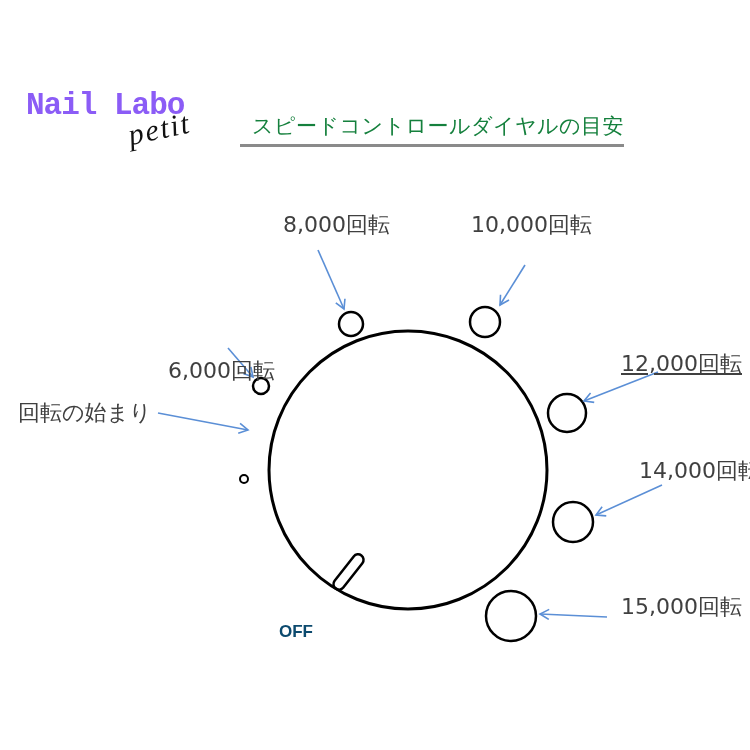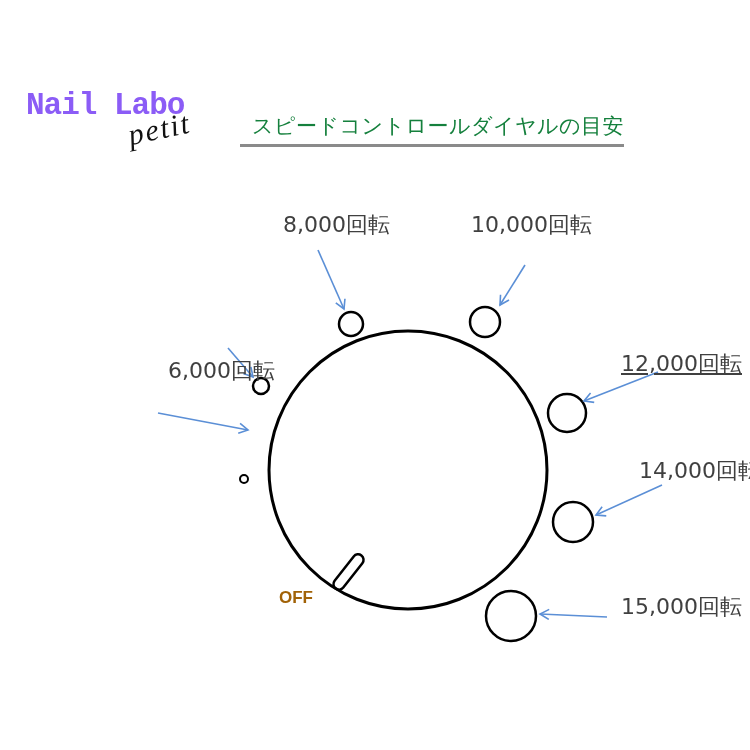--- a/index.html
+++ b/index.html
@@ -3,21 +3,21 @@
 <meta charset="utf-8">
 <style>
   html,body{margin:0;padding:0;background:#ffffff;}
   body{width:750px;height:750px;position:relative;overflow:hidden;font-family:"DejaVu Sans","Liberation Sans",sans-serif;color:#111;}
   .logo{position:absolute;left:26px;top:88px;width:180px;height:90px;}
   .logo-main{position:absolute;left:0;top:0;font-family:Liberation Mono, monospace;font-weight:700;font-size:31px;letter-spacing:-1px;color:#8b5cf6;}
   .logo-sub{position:absolute;left:106px;top:30px;font-family:"Liberation Serif",serif;font-style:italic;font-size:30px;color:#111;transform:rotate(-12deg);transform-origin:left bottom;letter-spacing:2px;}
   .title{position:absolute;left:252px;top:112px;font-size:21px;letter-spacing:0.5px;color:#15803d;white-space:nowrap;}
   .title-rule{position:absolute;left:240px;top:144px;width:384px;height:3px;background:#8a8a8a;}
   .label{position:absolute;font-size:22px;line-height:23px;color:#404040;white-space:nowrap;}
-  .off{position:absolute;left:279px;top:588px;font-family:"Liberation Sans",sans-serif;font-weight:700;font-size:17px;color:#a16207;text-align:center;}
+  .off{position:absolute;left:279px;top:622px;font-family:"Liberation Sans",sans-serif;font-weight:700;font-size:17px;color:#0c4a6e;text-align:center;}
   svg.dial{position:absolute;left:0;top:0;width:750px;height:750px;}
 </style>
 </head>
 <body>
 
 <div class="logo">
   <span class="logo-main">Nail Labo</span>
   <span class="logo-sub">petit</span>
 </div>
 
@@ -46,20 +46,21 @@
   <line x1="158" y1="413" x2="248" y2="430" stroke="#5b8fd6" stroke-width="1.6" marker-end="url(#arrowhead)"></line>
   <line x1="228" y1="348" x2="253" y2="377" stroke="#5b8fd6" stroke-width="1.6" marker-end="url(#arrowhead)"></line>
   <line x1="318" y1="250" x2="344" y2="309" stroke="#5b8fd6" stroke-width="1.6" marker-end="url(#arrowhead)"></line>
   <line x1="525" y1="265" x2="500" y2="305" stroke="#5b8fd6" stroke-width="1.6" marker-end="url(#arrowhead)"></line>
   <line x1="658" y1="372" x2="584" y2="401" stroke="#5b8fd6" stroke-width="1.6" marker-end="url(#arrowhead)"></line>
   <line x1="662" y1="485" x2="596" y2="515" stroke="#5b8fd6" stroke-width="1.6" marker-end="url(#arrowhead)"></line>
   <line x1="607" y1="617" x2="540" y2="614" stroke="#5b8fd6" stroke-width="1.6" marker-end="url(#arrowhead)"></line>
 </svg>
 
 <div class="label" style="left:18px;top:401px;">
+  <div>回転の始まり</div>
 </div>
 <div class="label" style="left:168px;top:319px;margin-top:40px;">
   <div>6,000回転</div>
 </div>
 <div class="label" style="left:283px;top:213px;">
   <div>8,000回転</div>
 </div>
 <div class="label" style="left:471px;top:213px;">
   <div>10,000回転</div>
 </div>

